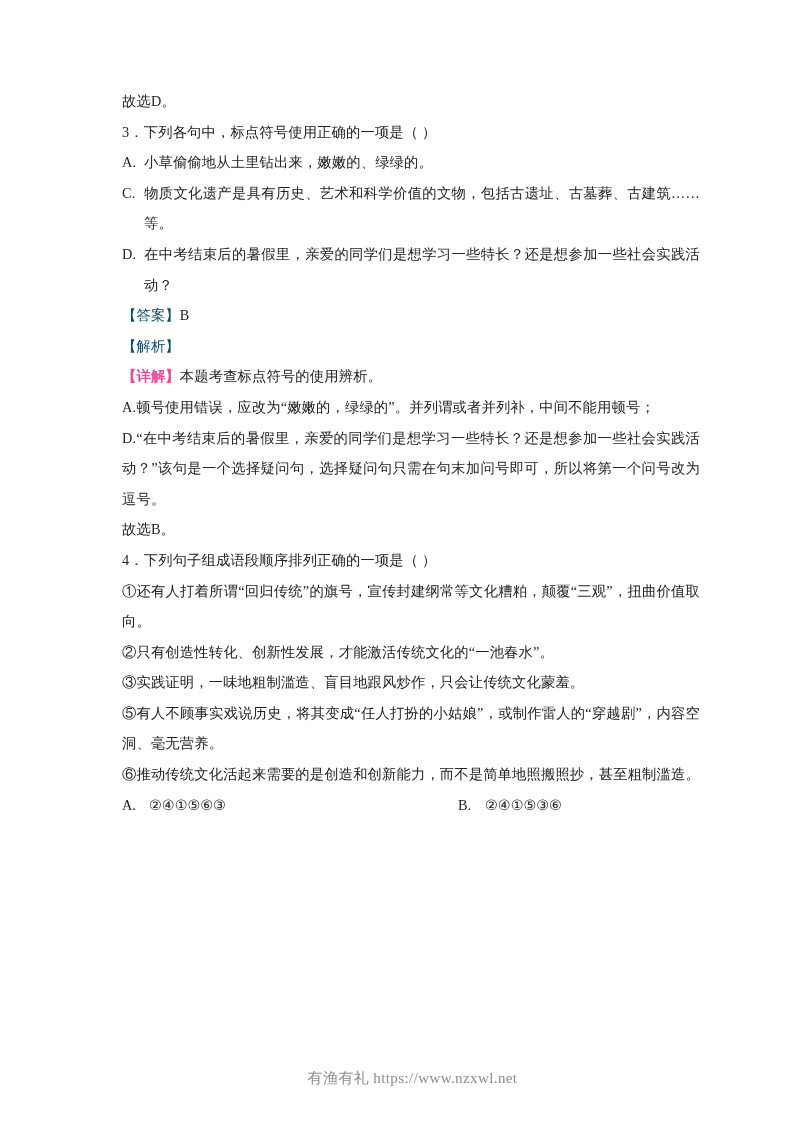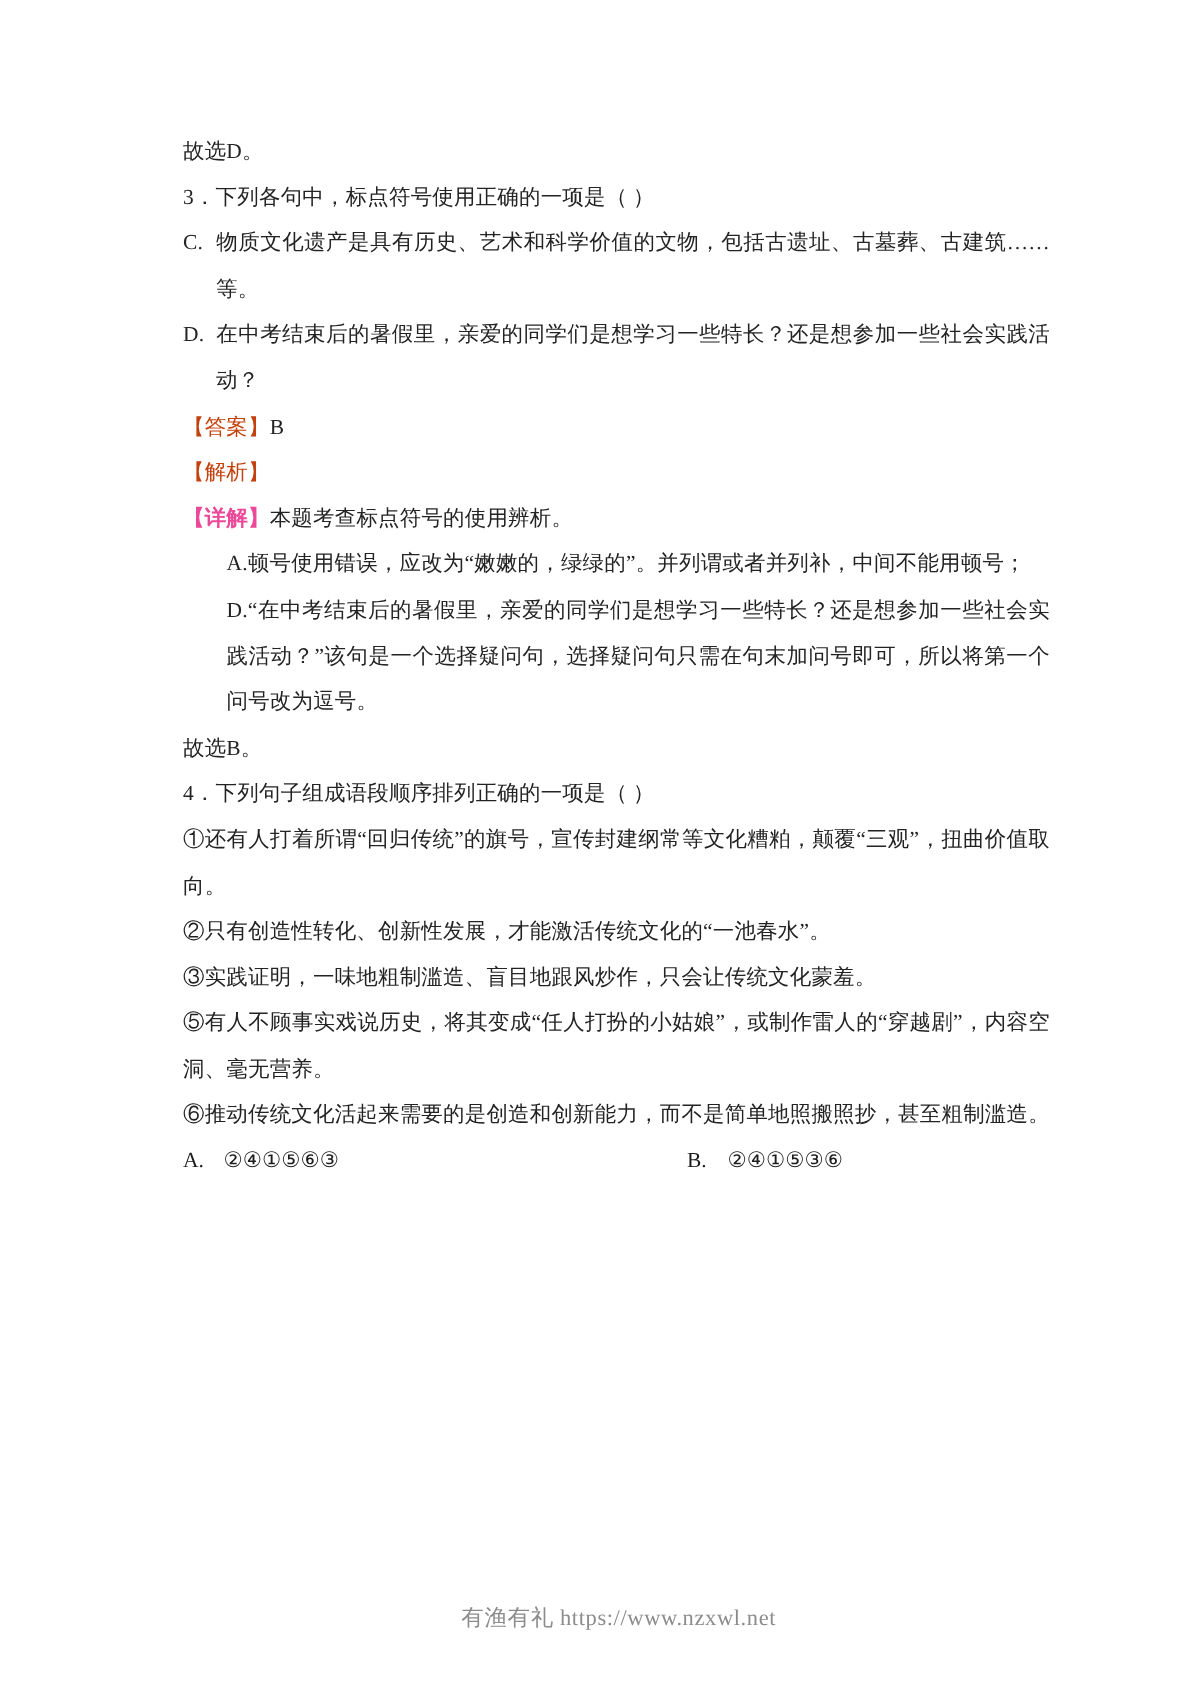--- a/index.html
+++ b/index.html
@@ -57,34 +57,33 @@
   }
 
   .opt .lbl {
     display: inline-block;
     width: 22px;
     text-indent: 0;
   }
 
   
   .blue {
-    color: #c2410c;
+    color: #0c4a6e;
   }
 
   
   .bold {
     font-weight: bold;
     color: #ec4899;
   }
 
   
   .ana {
     font-size: 14.3px;
     line-height: 30.6px;
-    margin-left: 29px;
   }
 
   
   .item {
     font-size: 14.3px;
     line-height: 30.6px;
   }
 
   
   .choices {
@@ -117,20 +116,21 @@
 <body>
 
 <div class="page">
 
   <div class="content">
 
     <p class="p">故选D。</p>
 
     <p class="p q-stem">3．下列各句中，标点符号使用正确的一项是（    ）</p>
 
+    <p class="p opt"><span class="lbl">A.</span><span>小草偷偷地从土里钻出来，嫩嫩的、绿绿的。</span></p>
 
 
     <p class="p opt"><span class="lbl">C.</span><span>物质文化遗产是具有历史、艺术和科学价值的文物，包括古遗址、古墓葬、古建筑……等。</span></p>
 
     <p class="p opt"><span class="lbl">D.</span><span>在中考结束后的暑假里，亲爱的同学们是想学习一些特长？还是想参加一些社会实践活动？</span></p>
 
     <p class="p"><span class="blue">【答案】</span><span>B</span></p>
 
     <p class="p"><span class="blue">【解析】</span></p>
 

